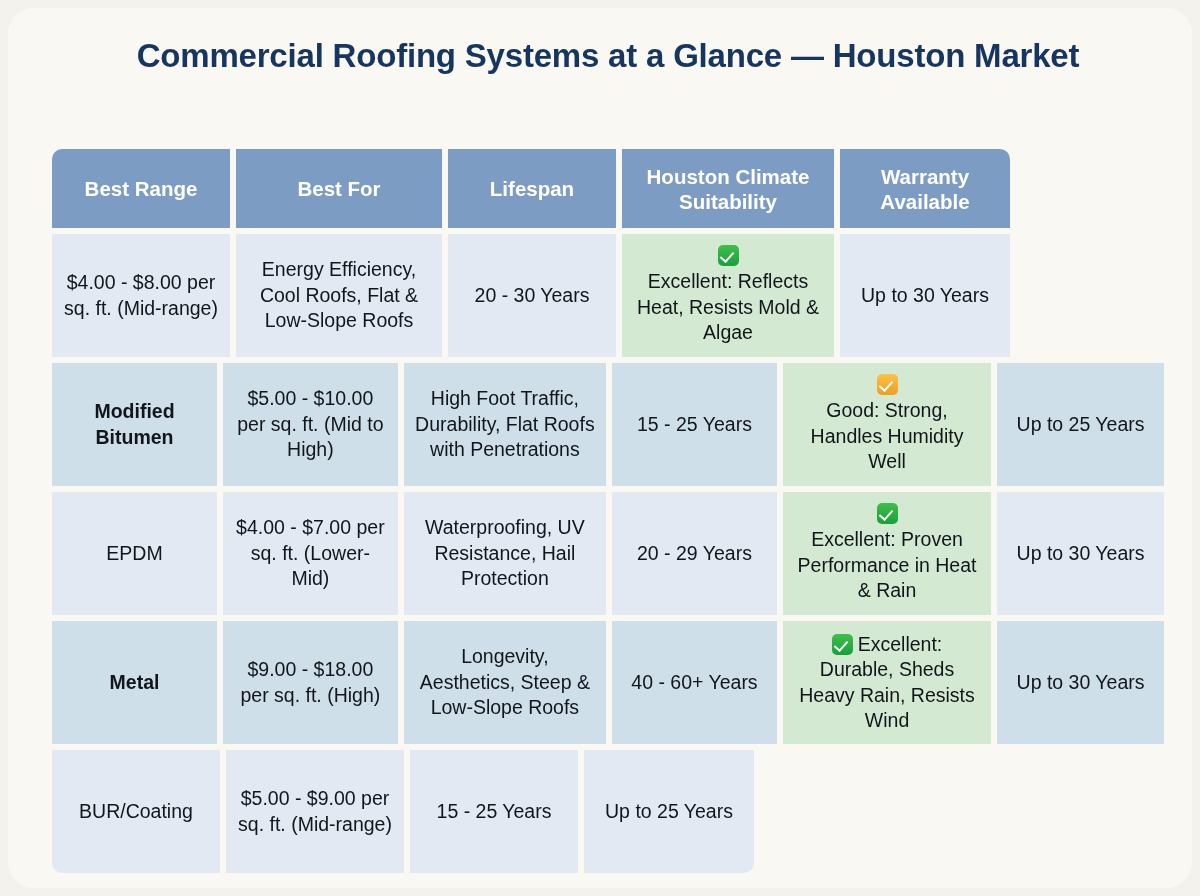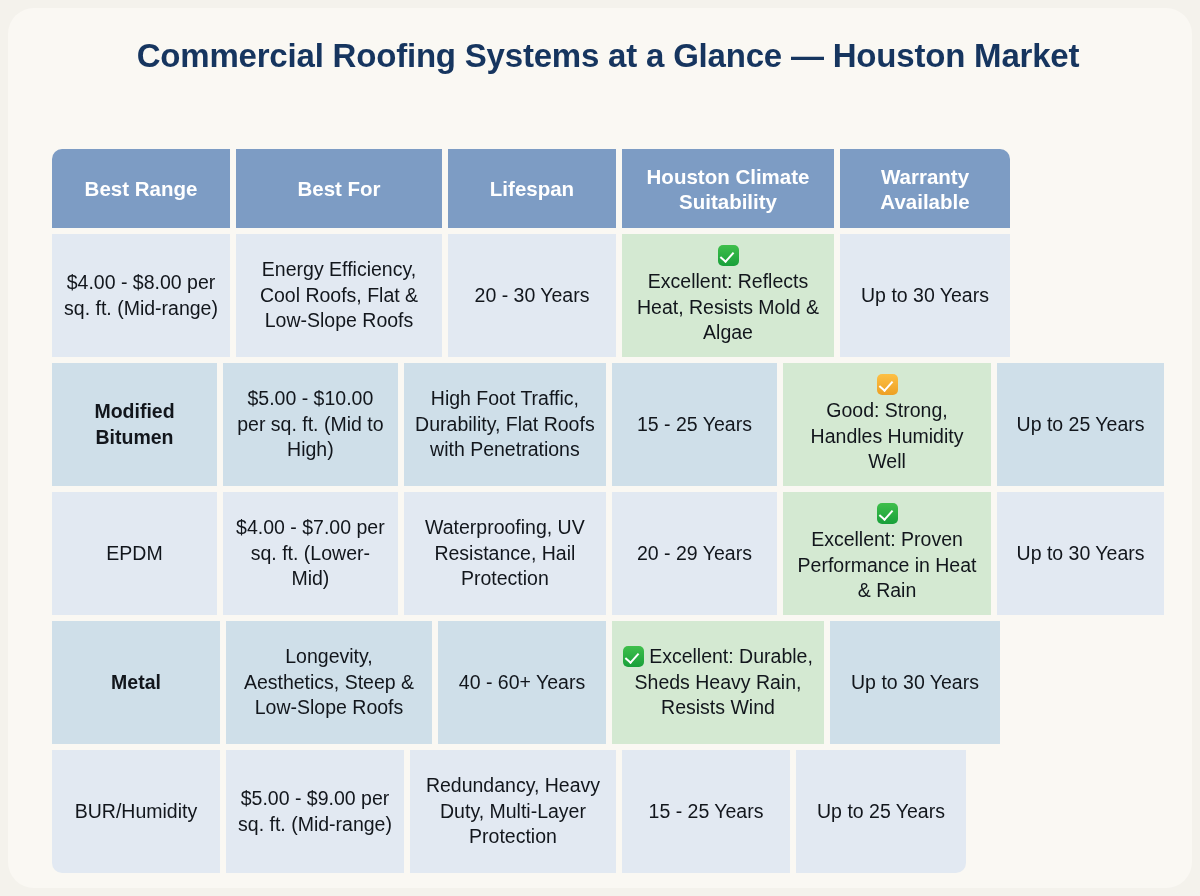--- a/index.html
+++ b/index.html
@@ -193,30 +193,30 @@
       <div class="cell c3">20 - 29 Years</div>
       <div class="cell c4 climate">
         <span class="emoji green emoji-block"></span>
         <span class="ctext">Excellent: Proven Performance in Heat &amp; Rain</span>
       </div>
       <div class="cell c5">Up to 30 Years</div>
     </div>
 
     <div class="row body-row even">
       <div class="cell c0 system">Metal</div>
+      <div class="cell c1">$9.00 - $18.00 per sq. ft. (High)</div>
       <div class="cell c2">Longevity, Aesthetics, Steep &amp; Low-Slope Roofs</div>
       <div class="cell c3">40 - 60+ Years</div>
       <div class="cell c4 climate">
         <span class="ctext"><span class="emoji green emoji-inline"></span><span>Excellent: Durable, Sheds Heavy Rain, Resists Wind</span></span>
       </div>
       <div class="cell c5">Up to 30 Years</div>
     </div>
 
     <div class="row body-row odd">
-      <div class="cell c0 system">BUR/Humidity</div>
+      <div class="cell c0 system">BUR/Coating</div>
       <div class="cell c1">$5.00 - $9.00 per sq. ft. (Mid-range)</div>
-      <div class="cell c2">Redundancy, Heavy Duty, Multi-Layer Protection</div>
       <div class="cell c3">15 - 25 Years</div>
       <div class="cell c5">Up to 25 Years</div>
     </div>
 
   </div>
 </div>
 
 </body></html>

